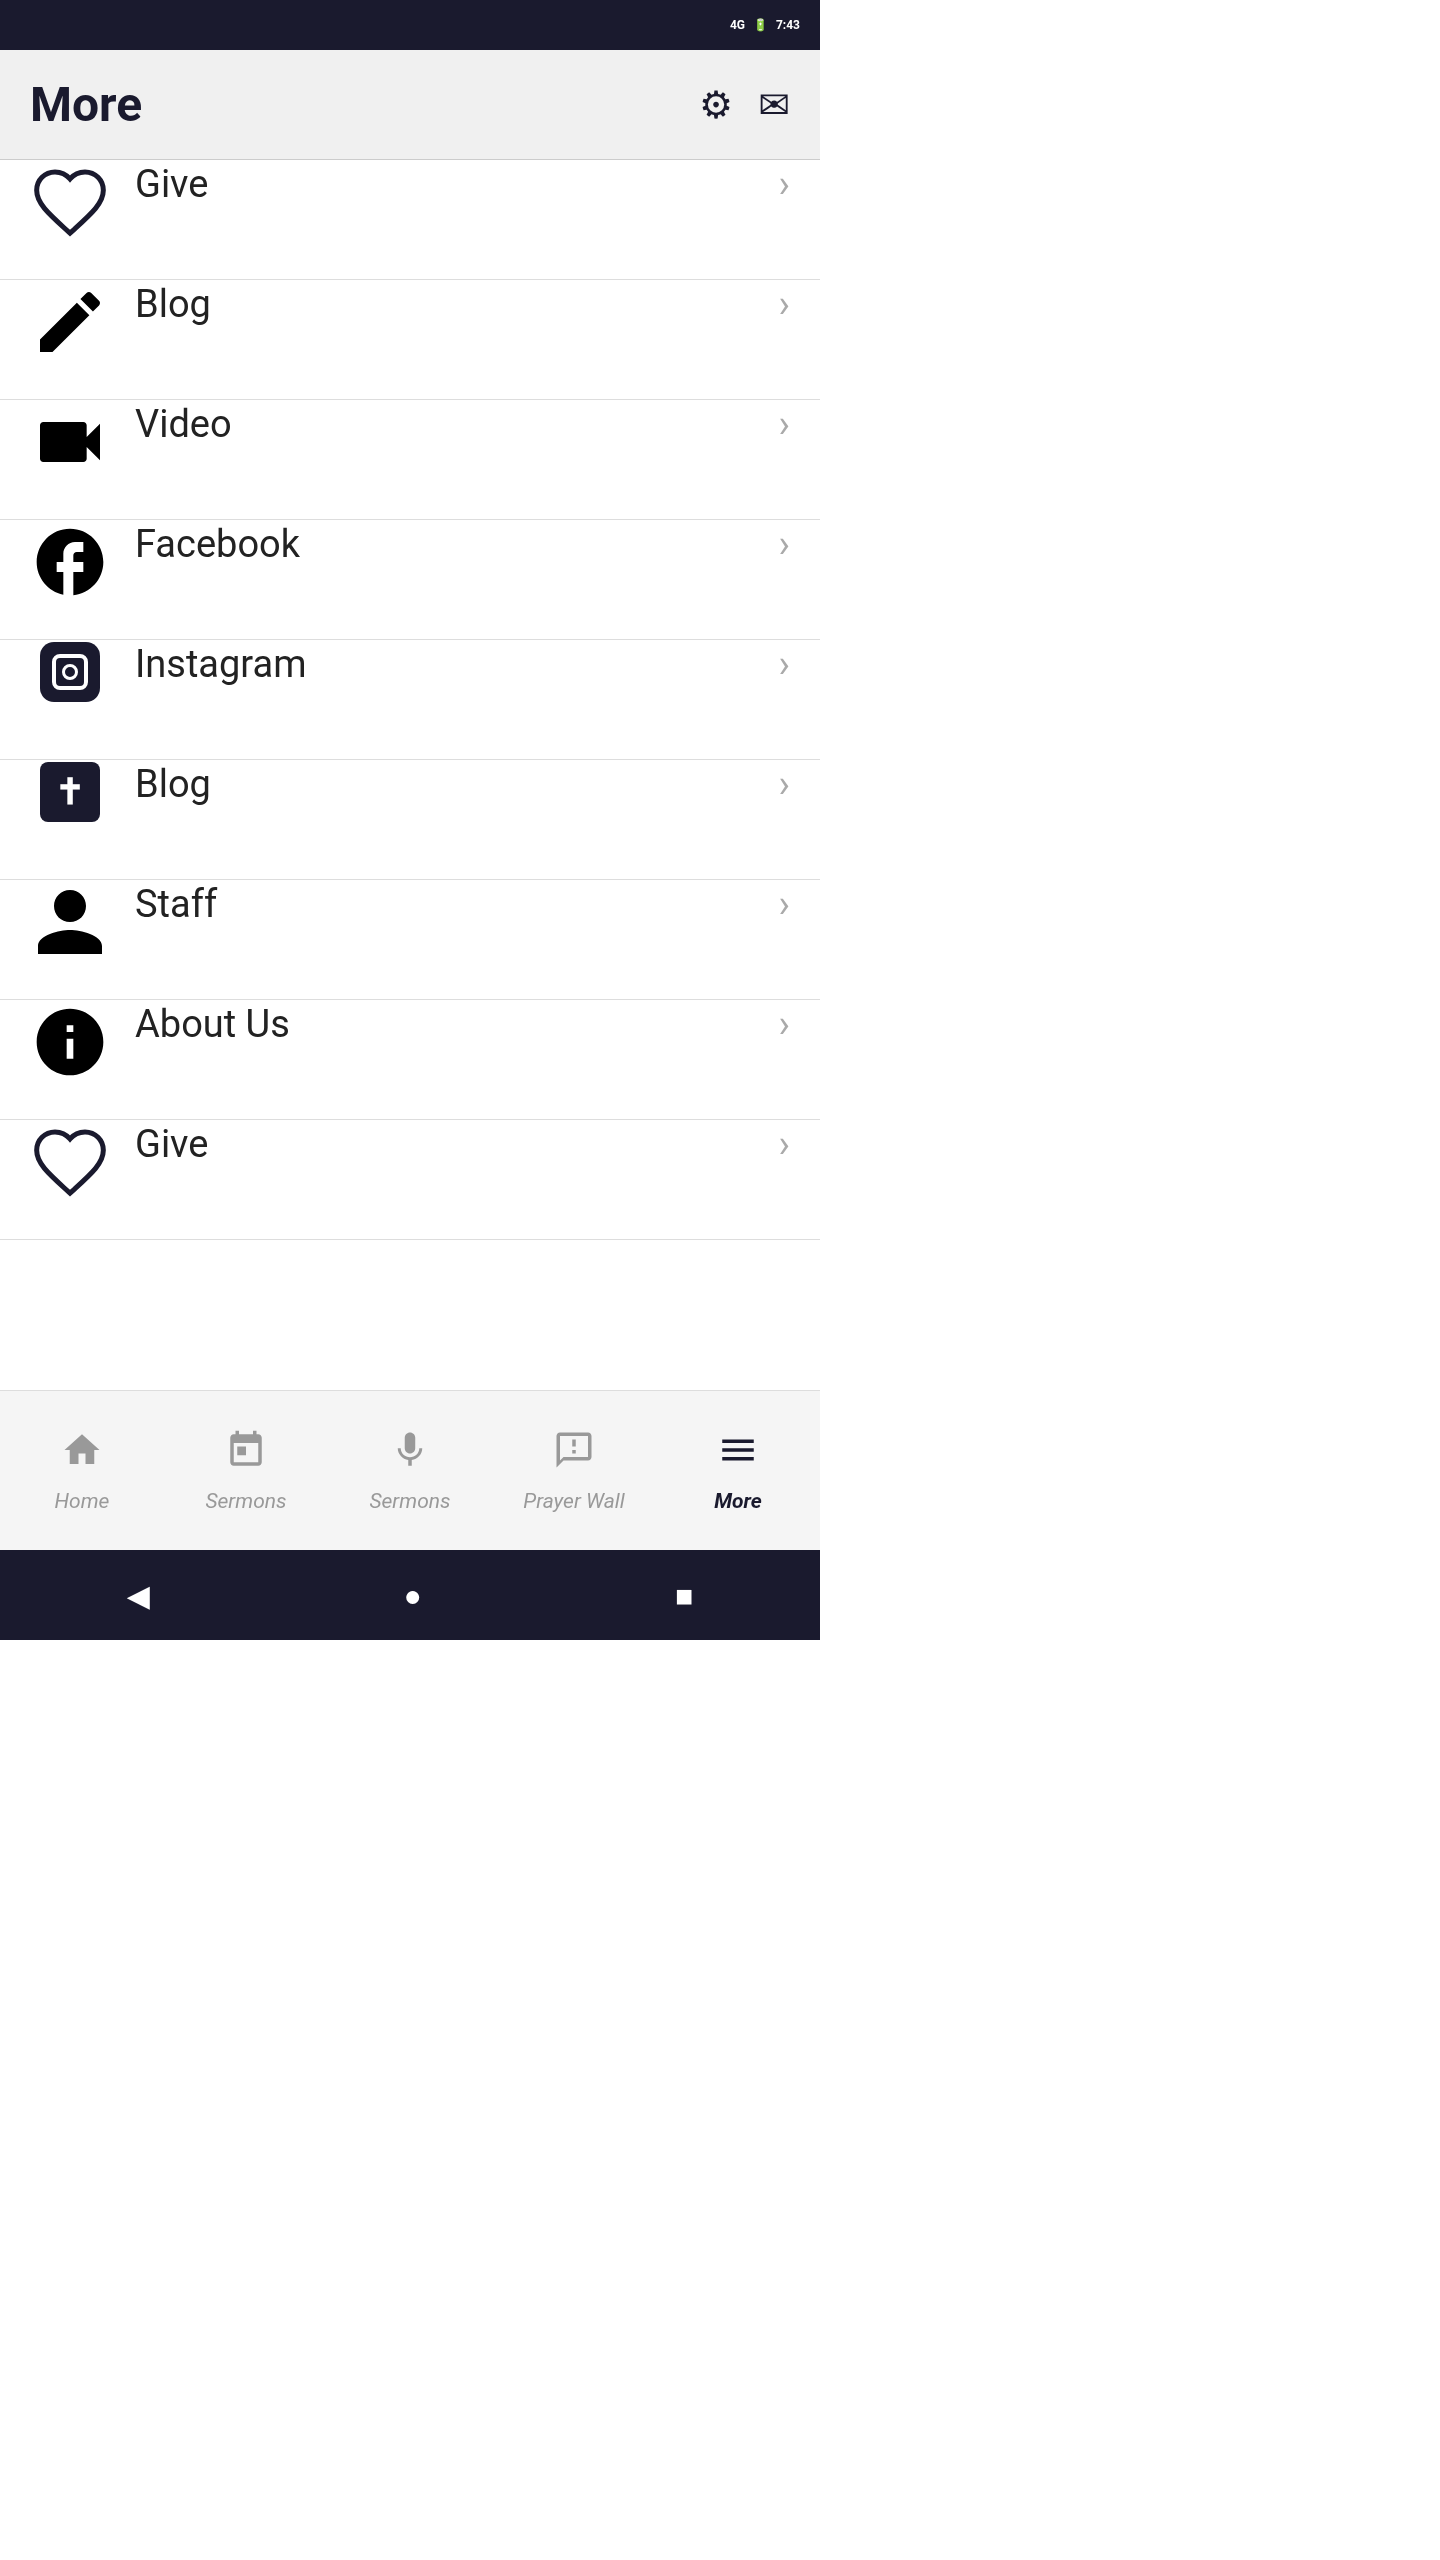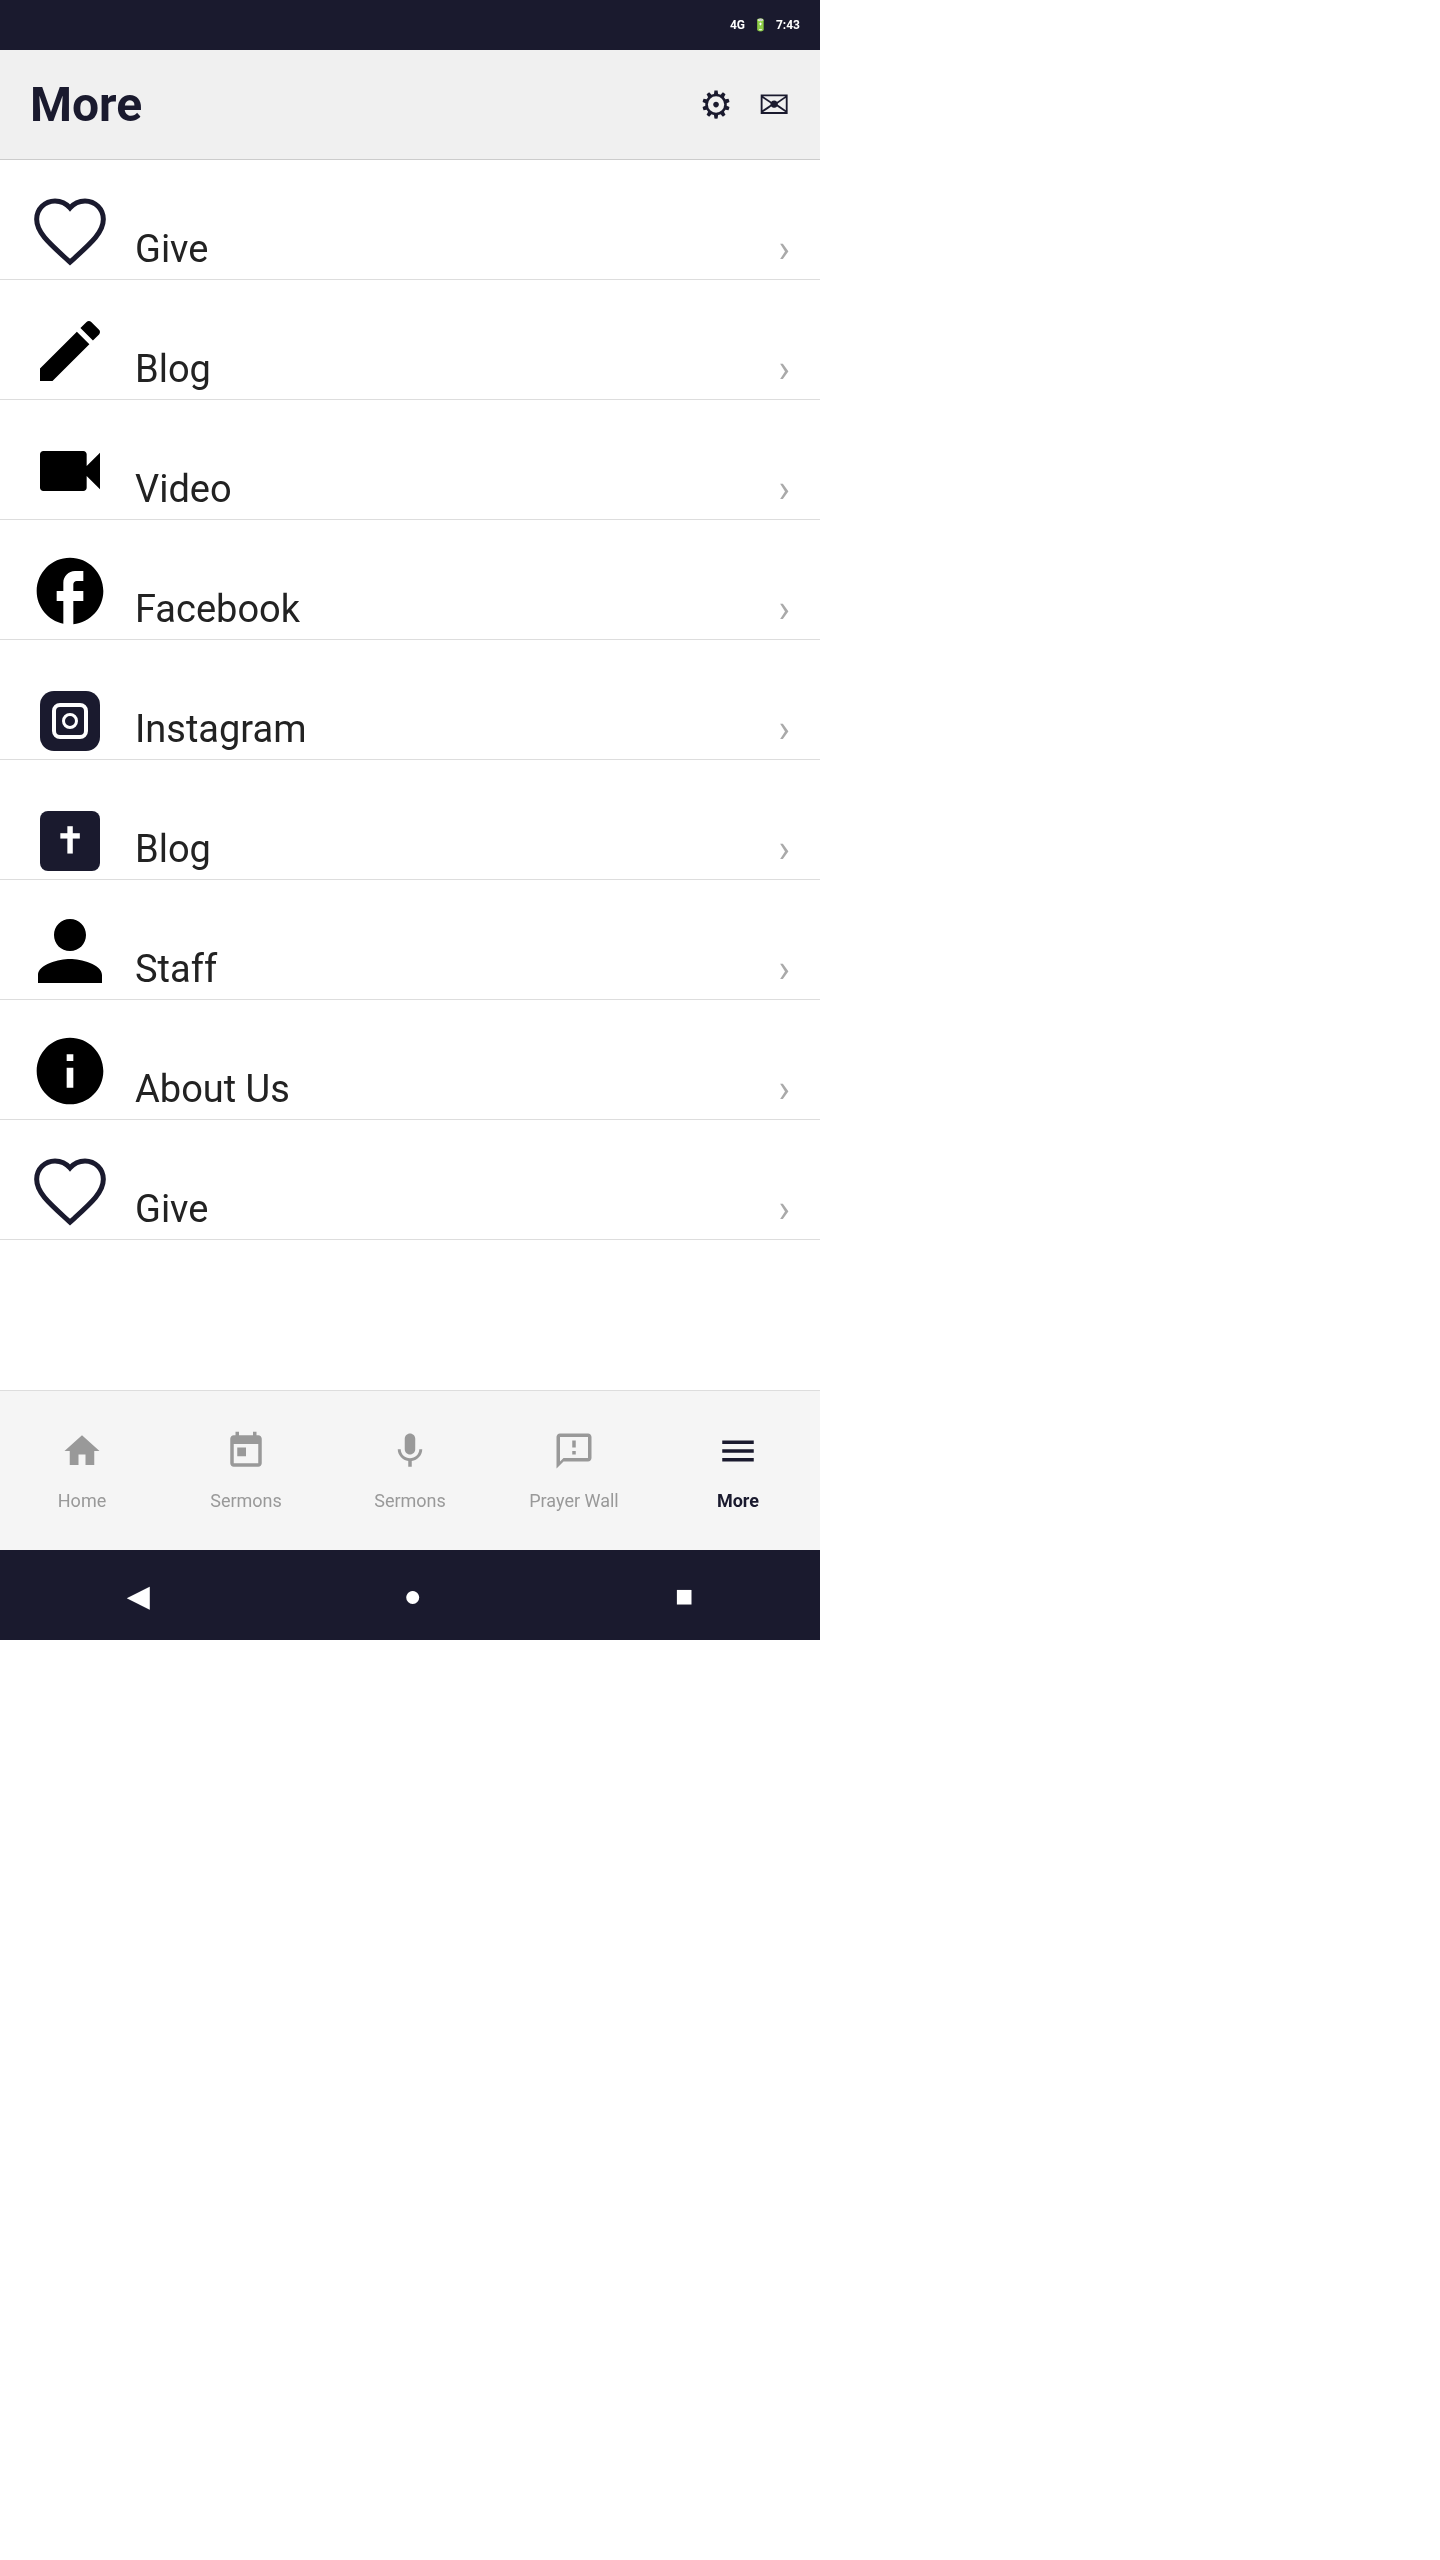--- a/index.html
+++ b/index.html
@@ -70,22 +70,22 @@
     }
 
     
     .menu-list {
       flex: 1;
       background: #fff;
     }
 
     .menu-item {
       display: flex;
-      align-items: flex-end;
-      padding: 8px 30px;
+      align-items: flex-start;
+      padding: 2px 30px;
       height: 120px;
       border-bottom: 1px solid #ddd;
       cursor: pointer;
     }
 
     .menu-icon-wrap {
       width: 80px;
       display: flex;
       align-items: center;
       justify-content: center;
@@ -125,22 +125,23 @@
     .nav-icon {
       font-size: 42px;
       color: #999;
     }
 
     .nav-item.active .nav-icon {
       color: #1a1a2e;
     }
 
     .nav-label {
-      font-size: 18px;
+      font-size: 21px;
       color: #999;
+      font-style: italic;
     }
 
     .nav-item.active .nav-label {
       color: #1a1a2e;
       font-weight: bold;
     }
 
     
     .android-nav {
       height: 90px;

